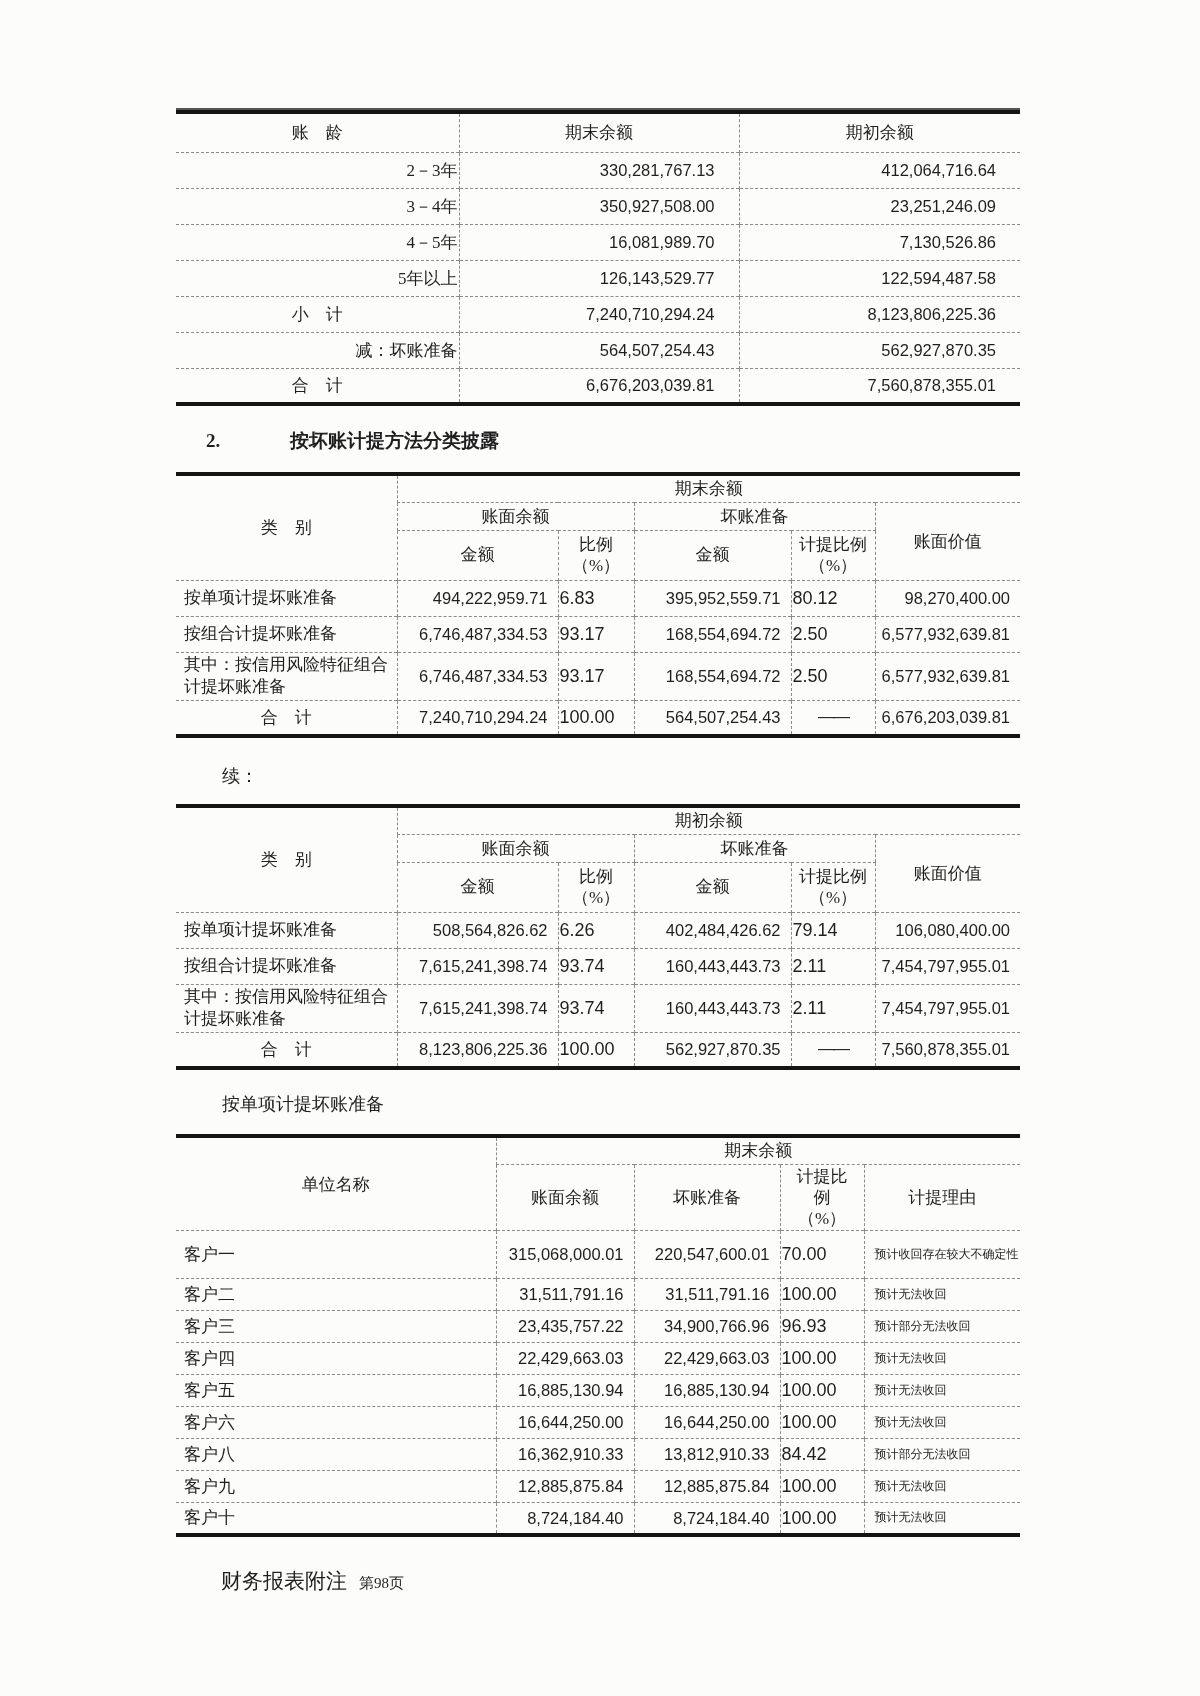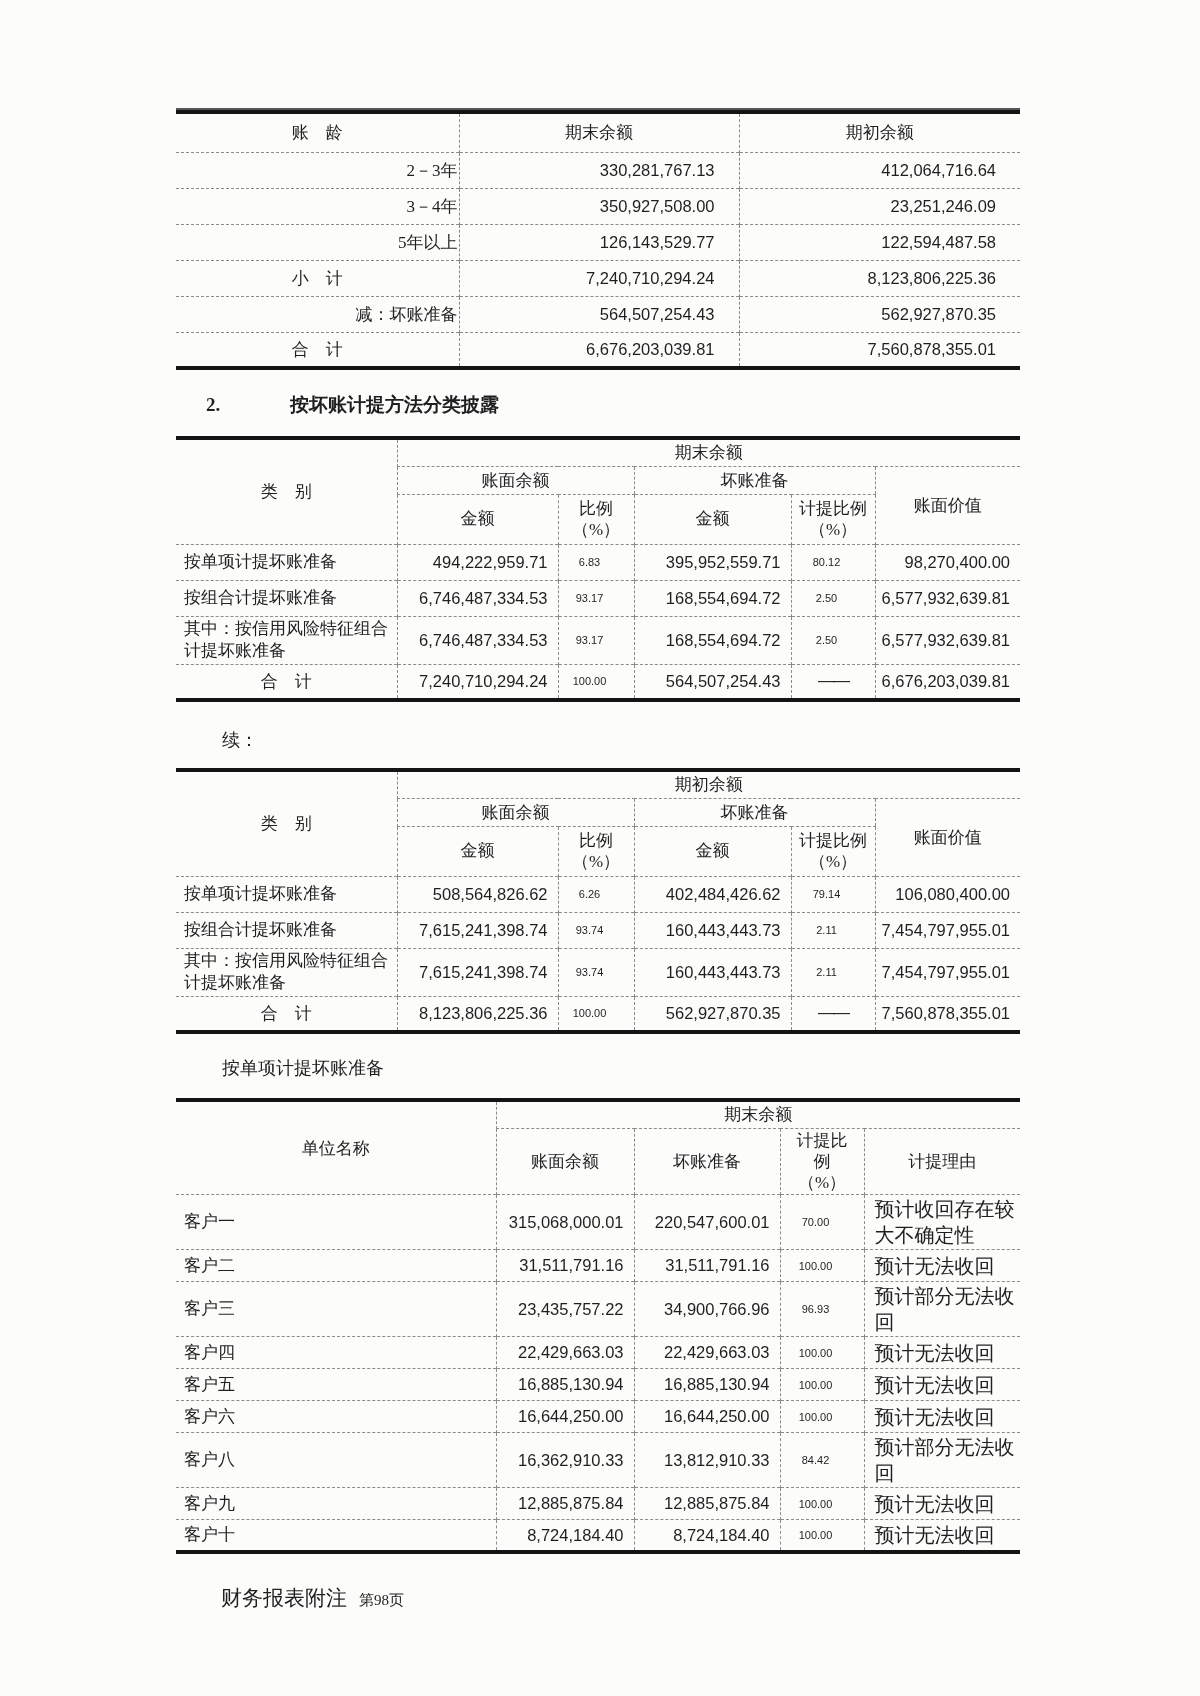--- a/index.html
+++ b/index.html
@@ -39,34 +39,34 @@
 
   
   .t23{margin-top:18px;}
   .t23 tr.h1{height:28px;}
   .t23 tr.h2{height:28px;}
   .t23 tr.h3{height:50px;}
   .t23 tbody tr{height:36px;}
   .t23 tbody tr.tall{height:48px;}
   .lab2{text-align:left;padding-left:8px;line-height:1.3;}
   .num2{text-align:right;padding-right:10px;font-family:"Liberation Sans","DejaVu Sans",sans-serif;font-size:16.5px;}
-  .rat2{text-align:center;padding-right:14px;font-family:"Liberation Sans","DejaVu Sans",sans-serif;font-size:11px;}
+  .rat2{text-align:left;padding-right:14px;font-family:"Liberation Sans","DejaVu Sans",sans-serif;font-size:18px;}
   .dash{text-align:center;font-family:"Liberation Sans","DejaVu Sans",sans-serif;letter-spacing:-2px;}
 
   .cont-label{margin-top:26px;margin-left:46px;font-size:18px;}
   .t3{margin-top:16px;}
   .ind-heading{margin-top:22px;margin-left:46px;font-size:18px;}
 
   
   .t4{margin-top:18px;}
   .t4 tr.h1{height:28px;}
   .t4 tr.h2{height:62px;}
   .t4 tbody tr{height:32px;}
   .t4 tbody tr.first{height:48px;}
-  .reason{text-align:left;padding-left:10px;font-size:20px;line-height:1.3;}
+  .reason{text-align:left;padding-left:10px;font-size:12px;line-height:1.3;}
 
   .footer{margin-top:30px;text-align:left;transform:translateX(45px);}
   .f-main{font-size:21px;}
   .f-page{font-size:15px;margin-left:12px;}
 </style>
 </head>
 <body>
 
 <div class="content">
 
@@ -88,20 +88,25 @@
     <tbody>
       <tr class="rt">
         <td class="lab1">2－3年</td>
         <td class="num1 bl">330,281,767.13</td>
         <td class="num1 bl">412,064,716.64</td>
       </tr>
       <tr class="rt">
         <td class="lab1">3－4年</td>
         <td class="num1 bl">350,927,508.00</td>
         <td class="num1 bl">23,251,246.09</td>
+      </tr>
+      <tr class="rt">
+        <td class="lab1">4－5年</td>
+        <td class="num1 bl">16,081,989.70</td>
+        <td class="num1 bl">7,130,526.86</td>
       </tr>
       <tr class="rt">
         <td class="lab1">5年以上</td>
         <td class="num1 bl">126,143,529.77</td>
         <td class="num1 bl">122,594,487.58</td>
       </tr>
       <tr class="rt">
         <td class="c">小　计</td>
         <td class="num1 bl">7,240,710,294.24</td>
         <td class="num1 bl">8,123,806,225.36</td>

